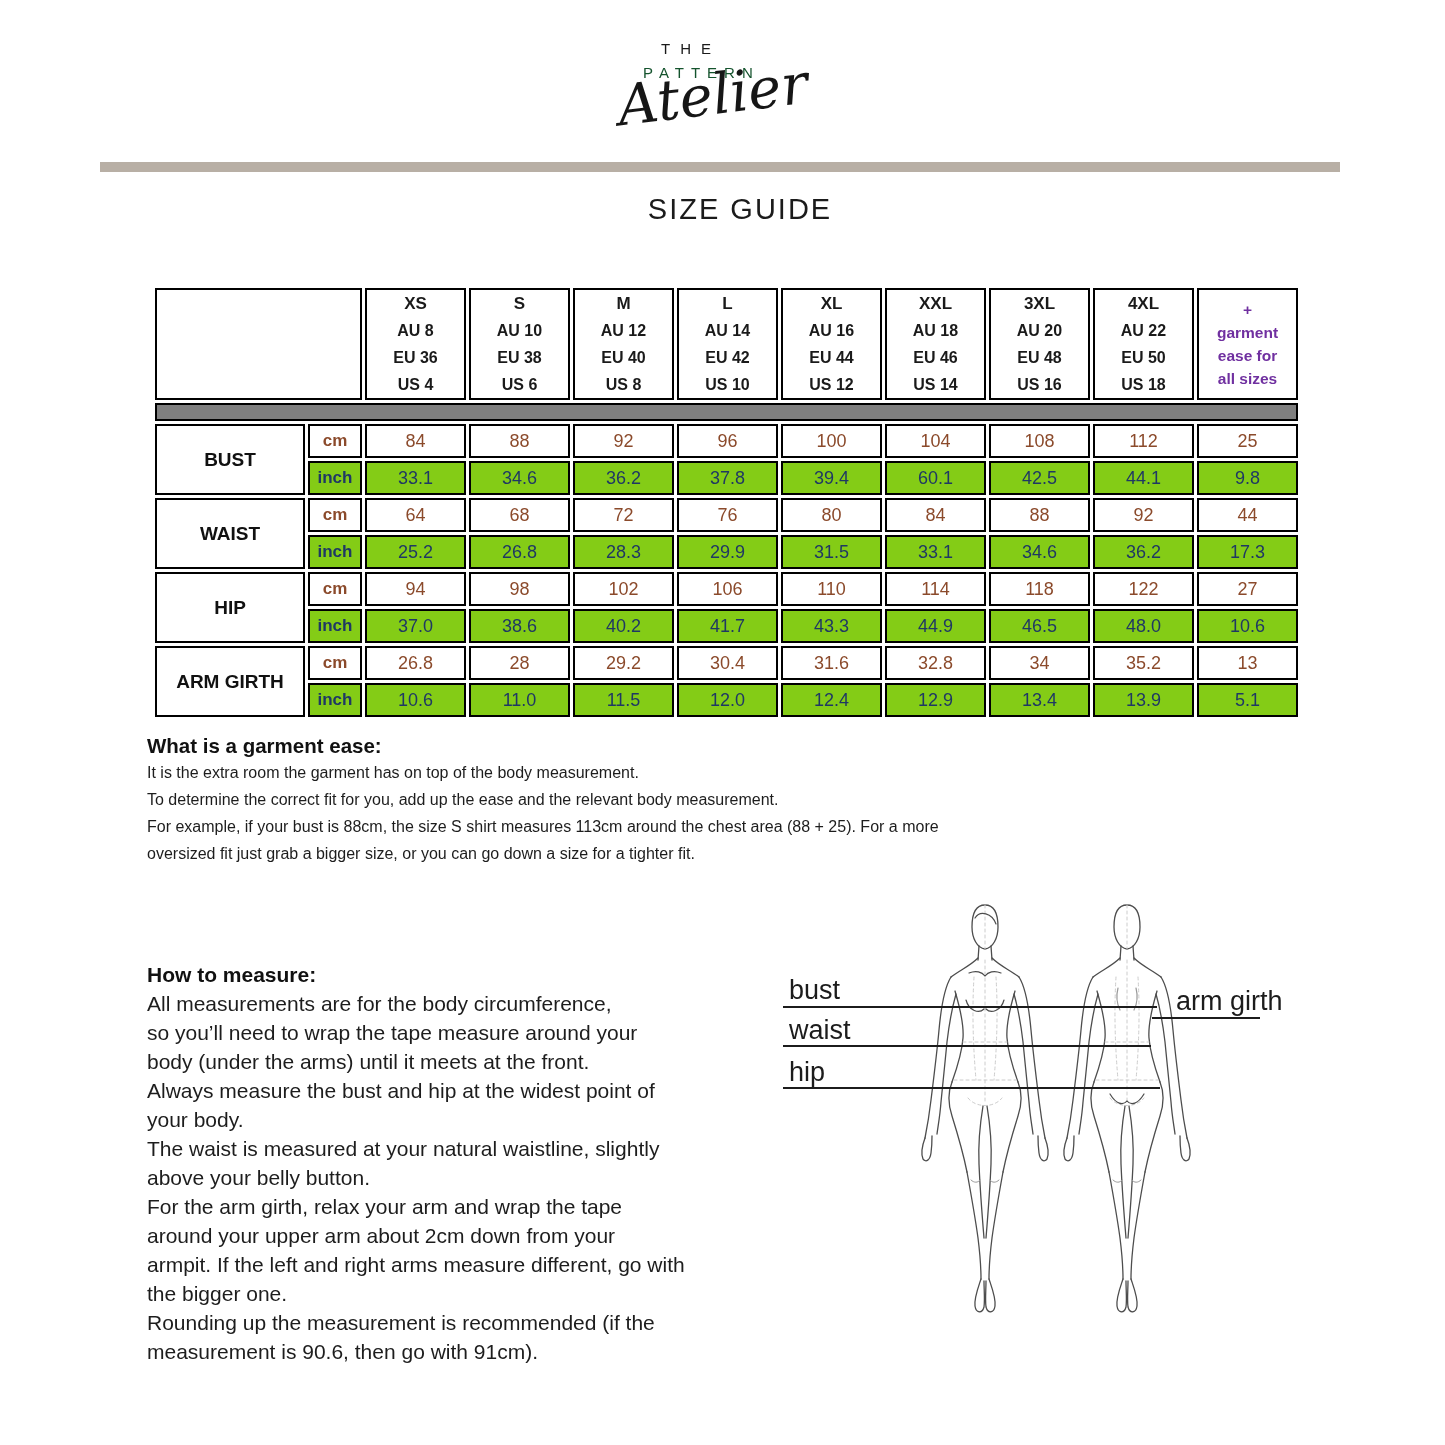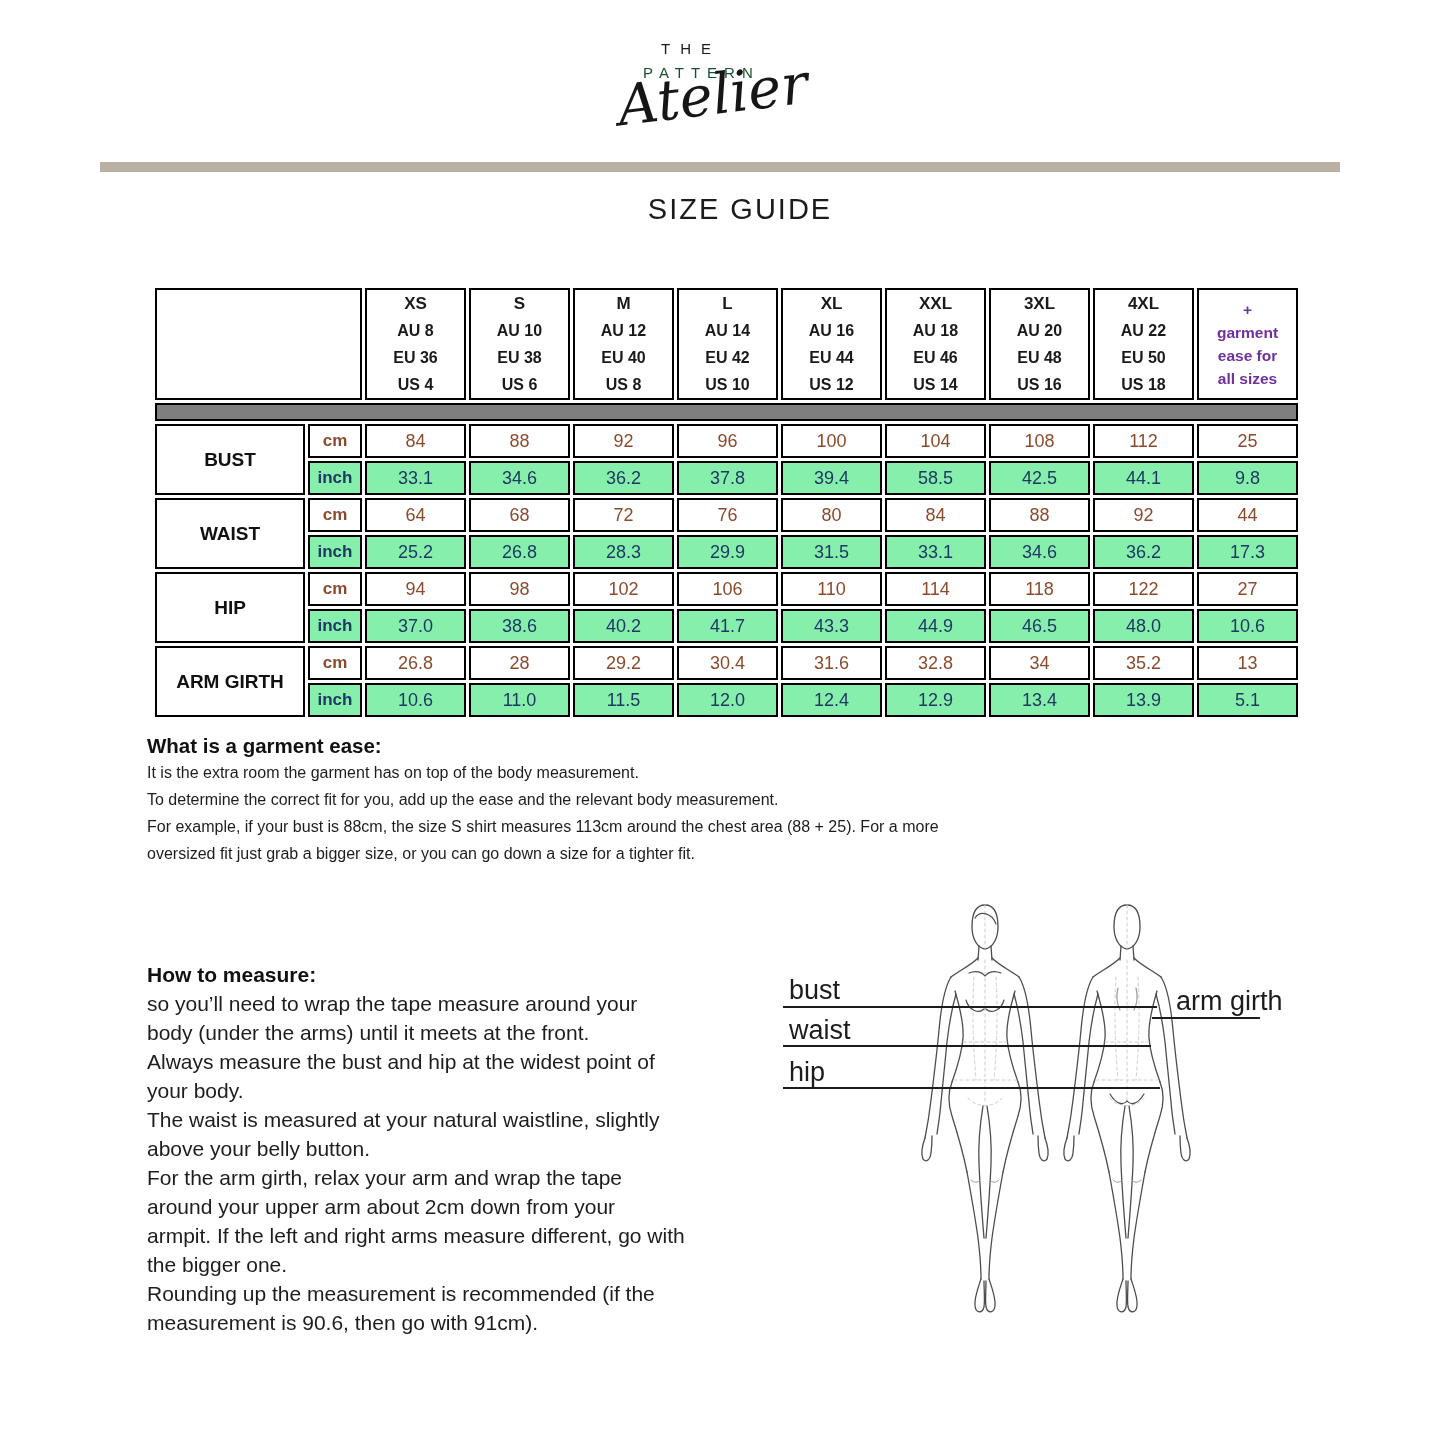--- a/index.html
+++ b/index.html
@@ -27,21 +27,21 @@
   .szh div{line-height:27px;}
   .szh .sz{font-size:17px;}
   td.ease-h{color:#7030A0;font-weight:bold;font-size:15.5px;background:#fff;}
   td.ease-h div{line-height:23px;}
   td.graybar{background:#7f7f7f;height:14px;}
   tr.cm-row td,tr.inch-row td{height:30px;}
   td.rowlabel{font-weight:bold;font-size:19px;color:#111;background:#fff;}
   td.unit{font-weight:bold;font-size:17px;}
   td.val{font-size:18px;font-weight:400;}
   .cmc{color:#8B4A2B;background:#fff;}
-  .inc{color:#1F3864;background:#86efac;}
+  .inc{color:#1F3864;background:#84cc16;}
 
   
   .ease-section{position:absolute;left:147px;top:732px;}
   .ease-section .sec-heading{font-weight:bold;font-size:20.5px;line-height:27px;color:#111;}
   .ease-section .t-line{font-size:16px;line-height:27px;color:#1d1d1d;white-space:nowrap;}
 
   .measure-section{position:absolute;left:147px;top:960px;width:600px;}
   .measure-section .sec-heading{font-weight:bold;font-size:21px;line-height:29px;color:#111;}
   .measure-section .m-line{font-size:21px;line-height:29px;color:#1d1d1d;white-space:nowrap;}
 
@@ -151,21 +151,21 @@
         <td class="val cmc">112</td>
         <td class="val cmc">25</td>
       </tr>
       <tr class="inch-row">
         <td class="unit inc">inch</td>
         <td class="val inc">33.1</td>
         <td class="val inc">34.6</td>
         <td class="val inc">36.2</td>
         <td class="val inc">37.8</td>
         <td class="val inc">39.4</td>
-        <td class="val inc">58.5</td>
+        <td class="val inc">60.1</td>
         <td class="val inc">42.5</td>
         <td class="val inc">44.1</td>
         <td class="val inc">9.8</td>
       </tr>
 
       <tr class="cm-row">
         <td class="rowlabel" rowspan="2">WAIST</td>
         <td class="unit cmc">cm</td>
         <td class="val cmc">64</td>
         <td class="val cmc">68</td>
@@ -248,20 +248,21 @@
   <div class="ease-section">
     <div class="sec-heading">What is a garment ease:</div>
     <div class="t-line">It is the extra room the garment has on top of the body measurement.</div>
     <div class="t-line">To determine the correct fit for you, add up the ease and the relevant body measurement.</div>
     <div class="t-line">For example, if your bust is 88cm, the size S shirt measures 113cm around the chest area (88 + 25). For a more</div>
     <div class="t-line">oversized fit just grab a bigger size, or you can go down a size for a tighter fit.</div>
   </div>
 
   <div class="measure-section">
     <div class="sec-heading">How to measure:</div>
+    <div class="m-line">All measurements are for the body circumference,</div>
     <div class="m-line">so you’ll need to wrap the tape measure around your</div>
     <div class="m-line">body (under the arms) until it meets at the front.</div>
     <div class="m-line">Always measure the bust and hip at the widest point of</div>
     <div class="m-line">your body.</div>
     <div class="m-line">The waist is measured at your natural waistline, slightly</div>
     <div class="m-line">above your belly button.</div>
     <div class="m-line">For the arm girth, relax your arm and wrap the tape</div>
     <div class="m-line">around your upper arm about 2cm down from your</div>
     <div class="m-line">armpit. If the left and right arms measure different, go with</div>
     <div class="m-line">the bigger one.</div>

